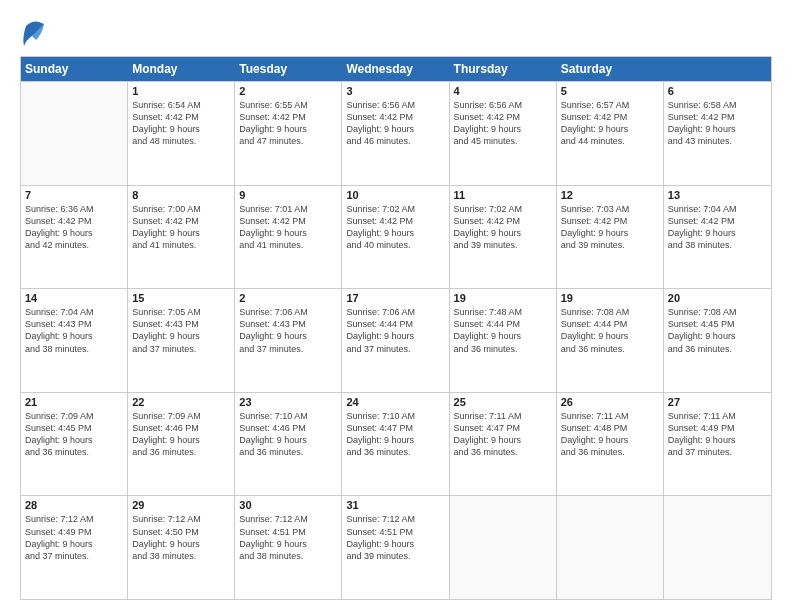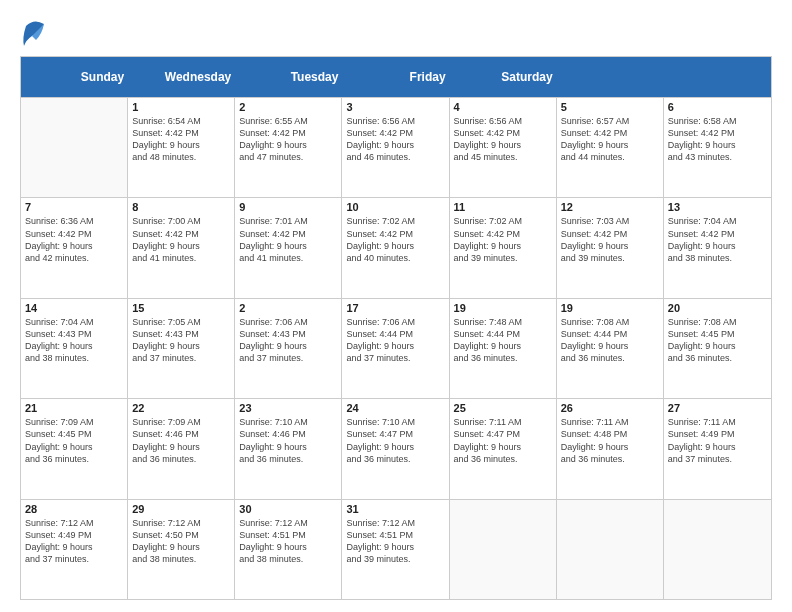--- a/index.html
+++ b/index.html
@@ -58,22 +58,22 @@
     }
     .cal-header {
       display: grid;
       grid-template-columns: repeat(7, 1fr);
       background: #2a6db5;
     }
     .cal-header-cell {
       color: white;
       font-size: 12px;
       font-weight: bold;
-      padding: 13px 4px;
-      text-align: right;
+      padding: 5px 4px;
+      text-align: left;
     }
     .cal-body {
       flex: 1;
       display: flex;
       flex-direction: column;
     }
     .cal-row {
       display: grid;
       grid-template-columns: repeat(7, 1fr);
       flex: 1;
@@ -122,23 +122,24 @@
     </div>
     <div class="title-block">
       <div class="month-title"></div>
       <div class="subtitle"></div>
     </div>
   </div>
 
   <div class="calendar">
     <div class="cal-header">
     <div class="cal-header-cell">Sunday</div>
+        <div class="cal-header-cell">Monday</div>
+        <div class="cal-header-cell">Tuesday</div>
         <div class="cal-header-cell">Wednesday</div>
-        <div class="cal-header-cell">Tuesday</div>
-        <div class="cal-header-cell">Friday</div>
+        <div class="cal-header-cell">Thursday</div>
         <div class="cal-header-cell">Saturday</div>
       </div>
     <div class="cal-body">
     <div class="cal-row">
           <div class="cal-cell empty"></div>
           <div class="cal-cell">
             <div class="day-num">1</div>
             <div class="cell-line">Sunrise: 6:54 AM</div>
             <div class="cell-line">Sunset: 4:42 PM</div>
             <div class="cell-line">Daylight: 9 hours</div>

